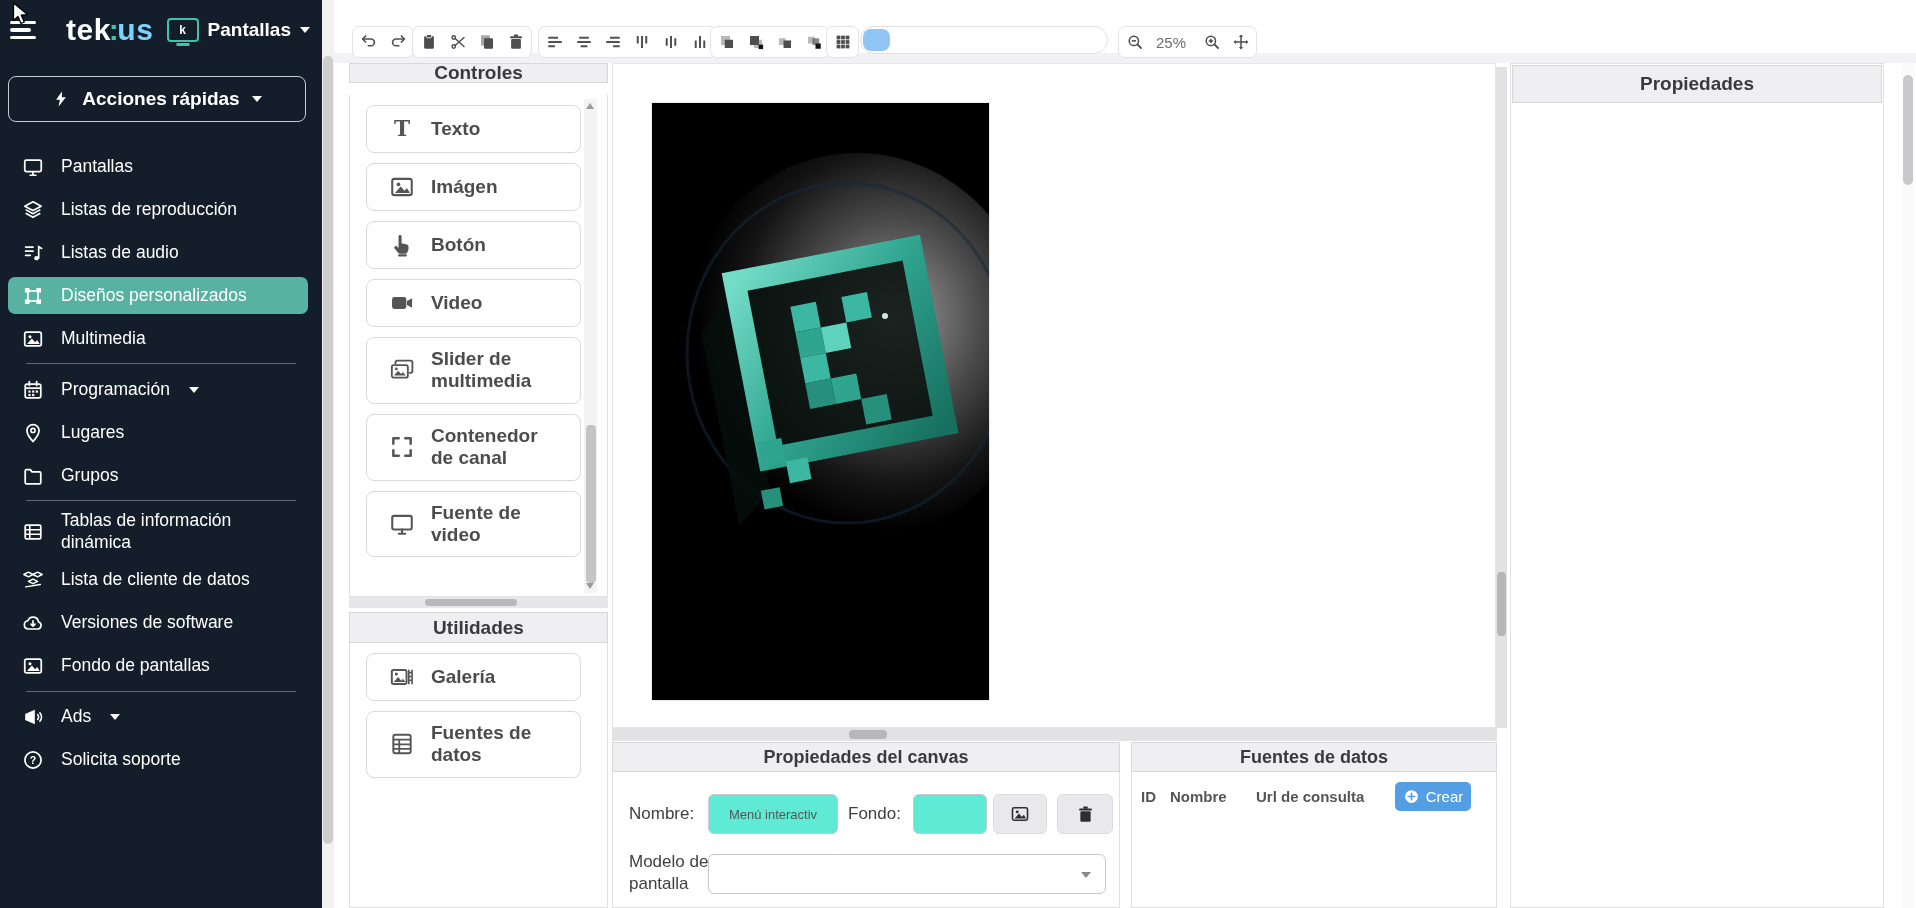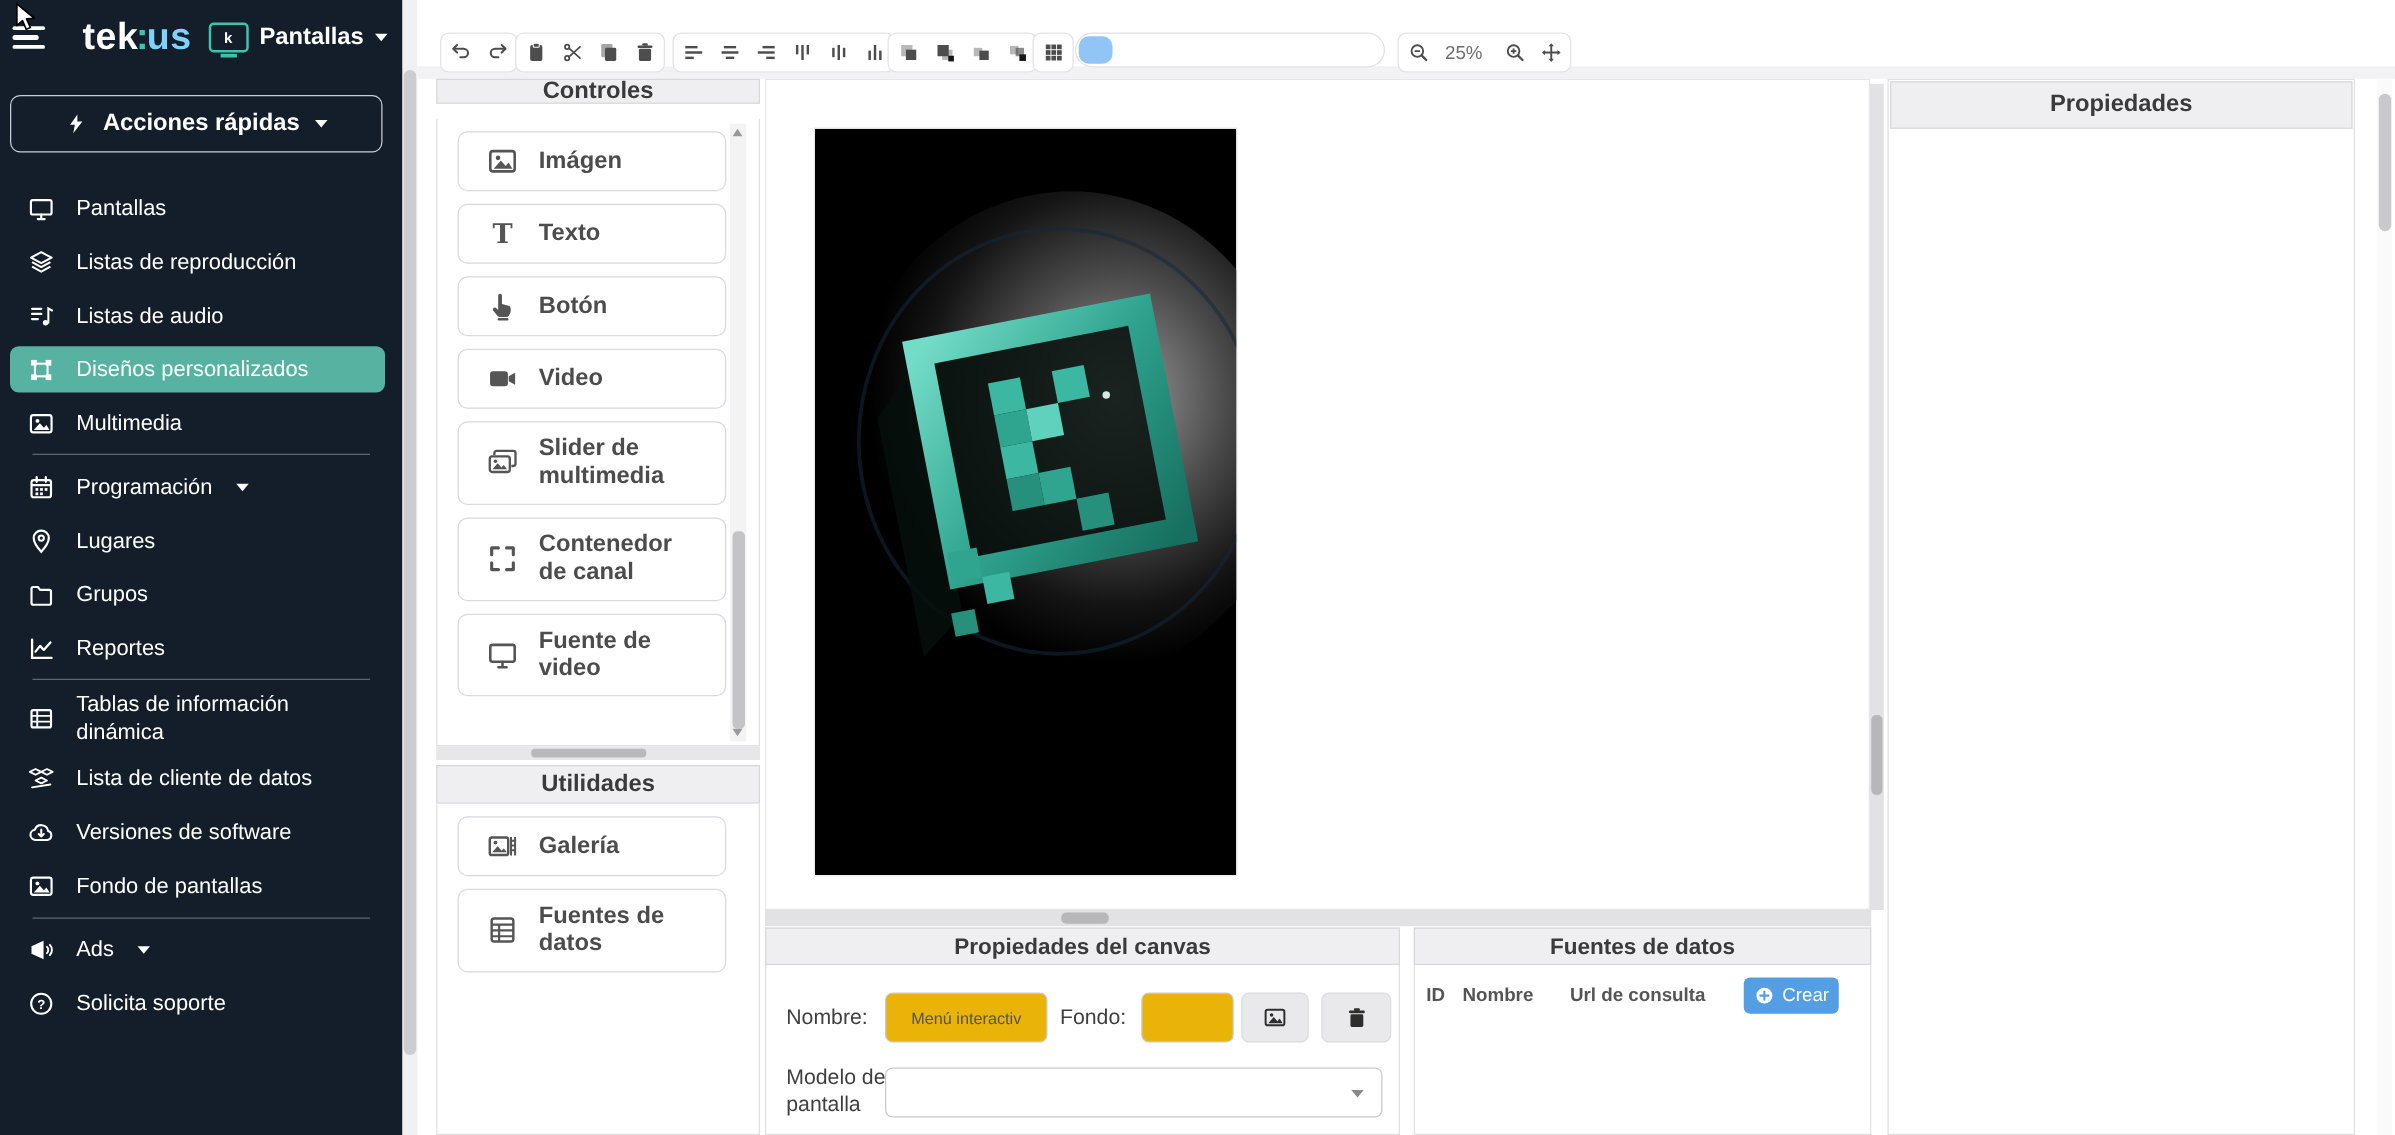--- a/index.html
+++ b/index.html
@@ -69,21 +69,21 @@
   #artwork{position:absolute;left:38px;top:38px;width:337px;height:597px;border:1px solid #e9e9e9;box-sizing:content-box}
   #canvasH{position:absolute;left:612px;top:728px;width:885px;height:13px;background:#e2e2e4}
   #canvasH .thumb{position:absolute;left:237px;top:2px;width:38px;height:9px;background:#b7b7ba;border-radius:4px}
   #canvasV{position:absolute;left:1496px;top:67px;width:11px;height:661px;background:#e2e2e4}
   #canvasV .thumb{position:absolute;left:1px;top:505px;width:9px;height:64px;background:#b7b7ba;border-radius:4px}
   #winScroll{position:absolute;left:1902px;top:63px;width:12px;height:845px;background:#fafafa}
   #winScroll .thumb{position:absolute;left:1px;top:12px;width:10px;height:110px;background:#c9c9cc;border-radius:5px}
 
   
   .flabel{position:absolute;font-size:17px;font-weight:normal;color:#3f3f3f}
-  .finput{position:absolute;height:40px;border:1px solid #c9c9cc;border-radius:6px;background:#eab308;box-sizing:border-box;
+  .finput{position:absolute;height:40px;border:1px solid #c9c9cc;border-radius:6px;background:#5eead4;box-sizing:border-box;
           font-family:"Liberation Sans",sans-serif;font-size:13px;color:#555;padding:0 4px;outline:none}
   .gbtn{position:absolute;height:40px;background:#e9e9eb;border:1px solid #dcdcdf;border-radius:6px;display:flex;
         align-items:center;justify-content:center;color:#2e2e2e;cursor:pointer;box-sizing:border-box}
   .fselect{position:absolute;height:40px;border:1px solid #c9c9cc;border-radius:6px;background:#fff;box-sizing:border-box;cursor:pointer}
   .fselect .caret-d{position:absolute;right:14px;top:17px;color:#8a8a8a}
   .dscol{position:absolute;font-size:15px;font-weight:bold;color:#555}
   .create-btn{position:absolute;left:263px;top:10px;width:76px;height:29px;background:#549fe3;border:none;border-radius:5px;
               color:#fff;font-size:15px;font-family:"Liberation Sans",sans-serif;display:flex;align-items:center;
               justify-content:center;gap:6px;cursor:pointer}
 
@@ -391,26 +391,20 @@
           <use href="#i-map-pin"></use>
         </svg>
         <span class="lbl">Lugares</span>
       </div>
       <div class="s-item">
         <svg class="ic" width="22" height="22">
           <use href="#i-folder"></use>
         </svg>
         <span class="lbl">Grupos</span>
       </div>
-      <div class="s-item">
-        <svg class="ic" width="22" height="22">
-          <use href="#i-chart-line"></use>
-        </svg>
-        <span class="lbl">Reportes</span>
-      </div>
       <div class="s-div"></div>
       <div class="s-item">
         <svg class="ic" width="22" height="22">
           <use href="#i-table-list"></use>
         </svg>
         <span class="lbl">Tablas de información dinámica</span>
       </div>
       <div class="s-item">
         <svg class="ic" width="22" height="22">
           <use href="#i-data-nodes"></use>
@@ -570,32 +564,32 @@
     </div>
 </div>
 
 <div class="phead" style="left:349px;top:63px;width:259px;height:20px">
   <span>Controles</span>
 </div>
 <div class="pbody" style="left:349px;top:95px;width:259px;height:502px;overflow:hidden" id="controlsBody">
     <div class="card">
       <span class="ibox">
         <svg class="ic" width="26" height="26">
+          <use href="#i-text-serif"></use>
+        </svg>
+      </span>
+      <span class="clbl">Texto</span>
+    </div>
+    <div class="card">
+      <span class="ibox">
+        <svg class="ic" width="26" height="26">
           <use href="#i-image"></use>
         </svg>
       </span>
       <span class="clbl">Imágen</span>
-    </div>
-    <div class="card">
-      <span class="ibox">
-        <svg class="ic" width="26" height="26">
-          <use href="#i-text-serif"></use>
-        </svg>
-      </span>
-      <span class="clbl">Texto</span>
     </div>
     <div class="card">
       <span class="ibox">
         <svg class="ic" width="26" height="26">
           <use href="#i-pointer"></use>
         </svg>
       </span>
       <span class="clbl">Botón</span>
     </div>
     <div class="card">

